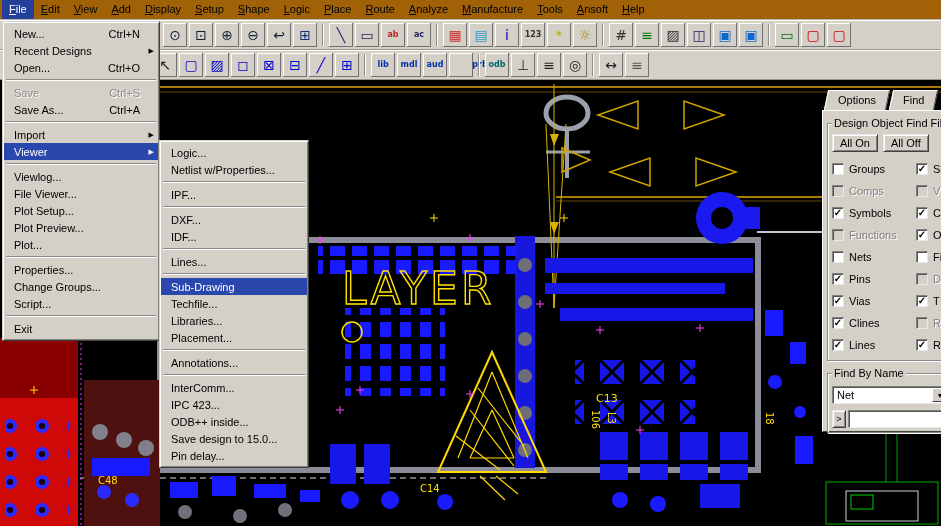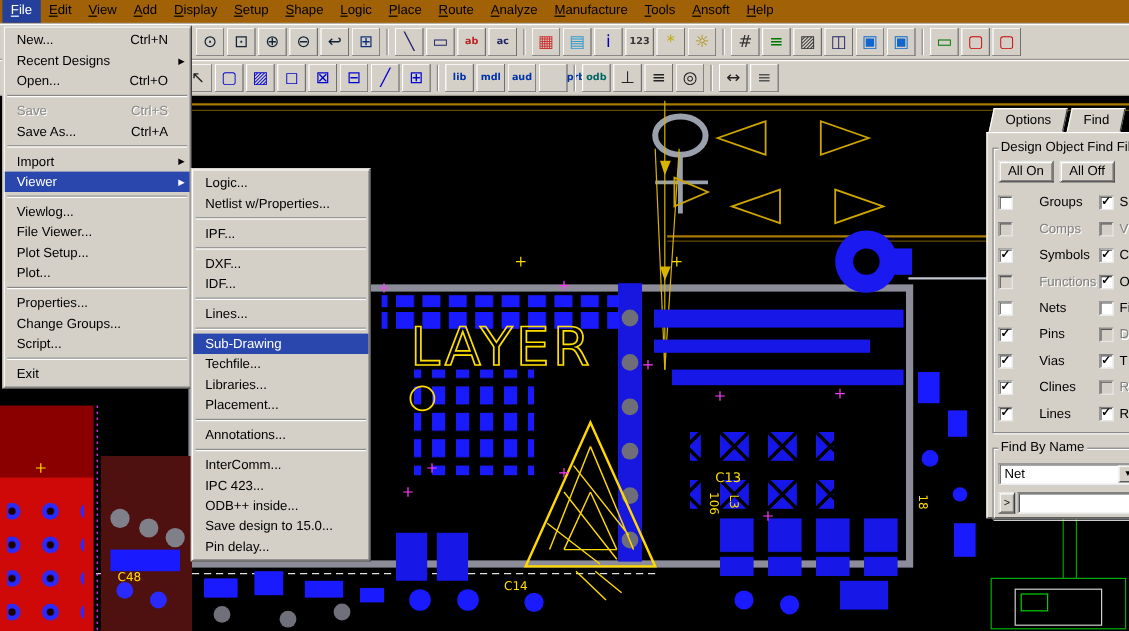--- a/index.html
+++ b/index.html
@@ -53,21 +53,21 @@
   .panel-body{background:#d4d0c8;border:1px solid;border-color:#fff #404040 #404040 #fff;
               padding:10px 2px 6px;height:322px}
   .group{position:relative;border:1px solid #8a8a8a;box-shadow:1px 1px 0 #fff,inset 1px 1px 0 #fff;
          margin:2px 2px 12px;padding:8px 2px 4px}
   .group-title{position:absolute;top:-7px;left:4px;background:#d4d0c8;padding:0 2px;white-space:nowrap}
   .btnrow{display:flex;gap:5px;margin:2px 2px 6px}
   .win-btn{font-family:inherit;font-size:11px;height:18px;padding:0 7px;background:#d4d0c8;cursor:default;
            border:1px solid;border-color:#e8e8e8 #404040 #404040 #e8e8e8;
            box-shadow:inset 1px 1px 0 #fff,inset -1px -1px 0 #808080}
   .f-row{display:flex;align-items:center;height:22px;padding-left:2px}
-  .f-left{display:flex;align-items:center;width:84px;gap:22px}
+  .f-left{display:flex;align-items:center;width:84px;gap:5px}
   .f-right{display:flex;align-items:center;gap:5px}
   .cbx{width:12px;height:12px;background:#fff;flex:none;display:flex;align-items:center;justify-content:center;
        border:1px solid;border-color:#808080 #e8e8e8 #e8e8e8 #808080;box-shadow:inset 1px 1px 0 #555}
   .cbx.disabled{background:#d4d0c8}
   .chk{font-size:10px;line-height:10px;font-weight:bold;color:#000;margin-top:-1px}
   .f-label.disabled{color:#808080;text-shadow:1px 1px 0 #fff}
   .combo{display:flex;height:18px;width:118px;background:#fff;align-items:center;margin:4px 2px 0;
          border:1px solid;border-color:#808080 #e8e8e8 #e8e8e8 #808080;box-shadow:inset 1px 1px 0 #555}
   .combo-text{flex:1;padding:0 4px}
   .combo-btn{width:16px;height:14px;margin-right:1px;background:#d4d0c8;font-size:7px;flex:none;
@@ -457,20 +457,24 @@
     </div>
     <div class="menu-item">
       <span class="mi-label">File Viewer...</span>
       <span class="mi-arrow"></span>
     </div>
     <div class="menu-item">
       <span class="mi-label">Plot Setup...</span>
       <span class="mi-arrow"></span>
     </div>
     <div class="menu-item">
+      <span class="mi-label">Plot Preview...</span>
+      <span class="mi-arrow"></span>
+    </div>
+    <div class="menu-item">
       <span class="mi-label">Plot...</span>
       <span class="mi-arrow"></span>
     </div>
     <div class="menu-sep"></div>
     <div class="menu-item">
       <span class="mi-label">Properties...</span>
       <span class="mi-arrow"></span>
     </div>
     <div class="menu-item">
       <span class="mi-label">Change Groups...</span>

